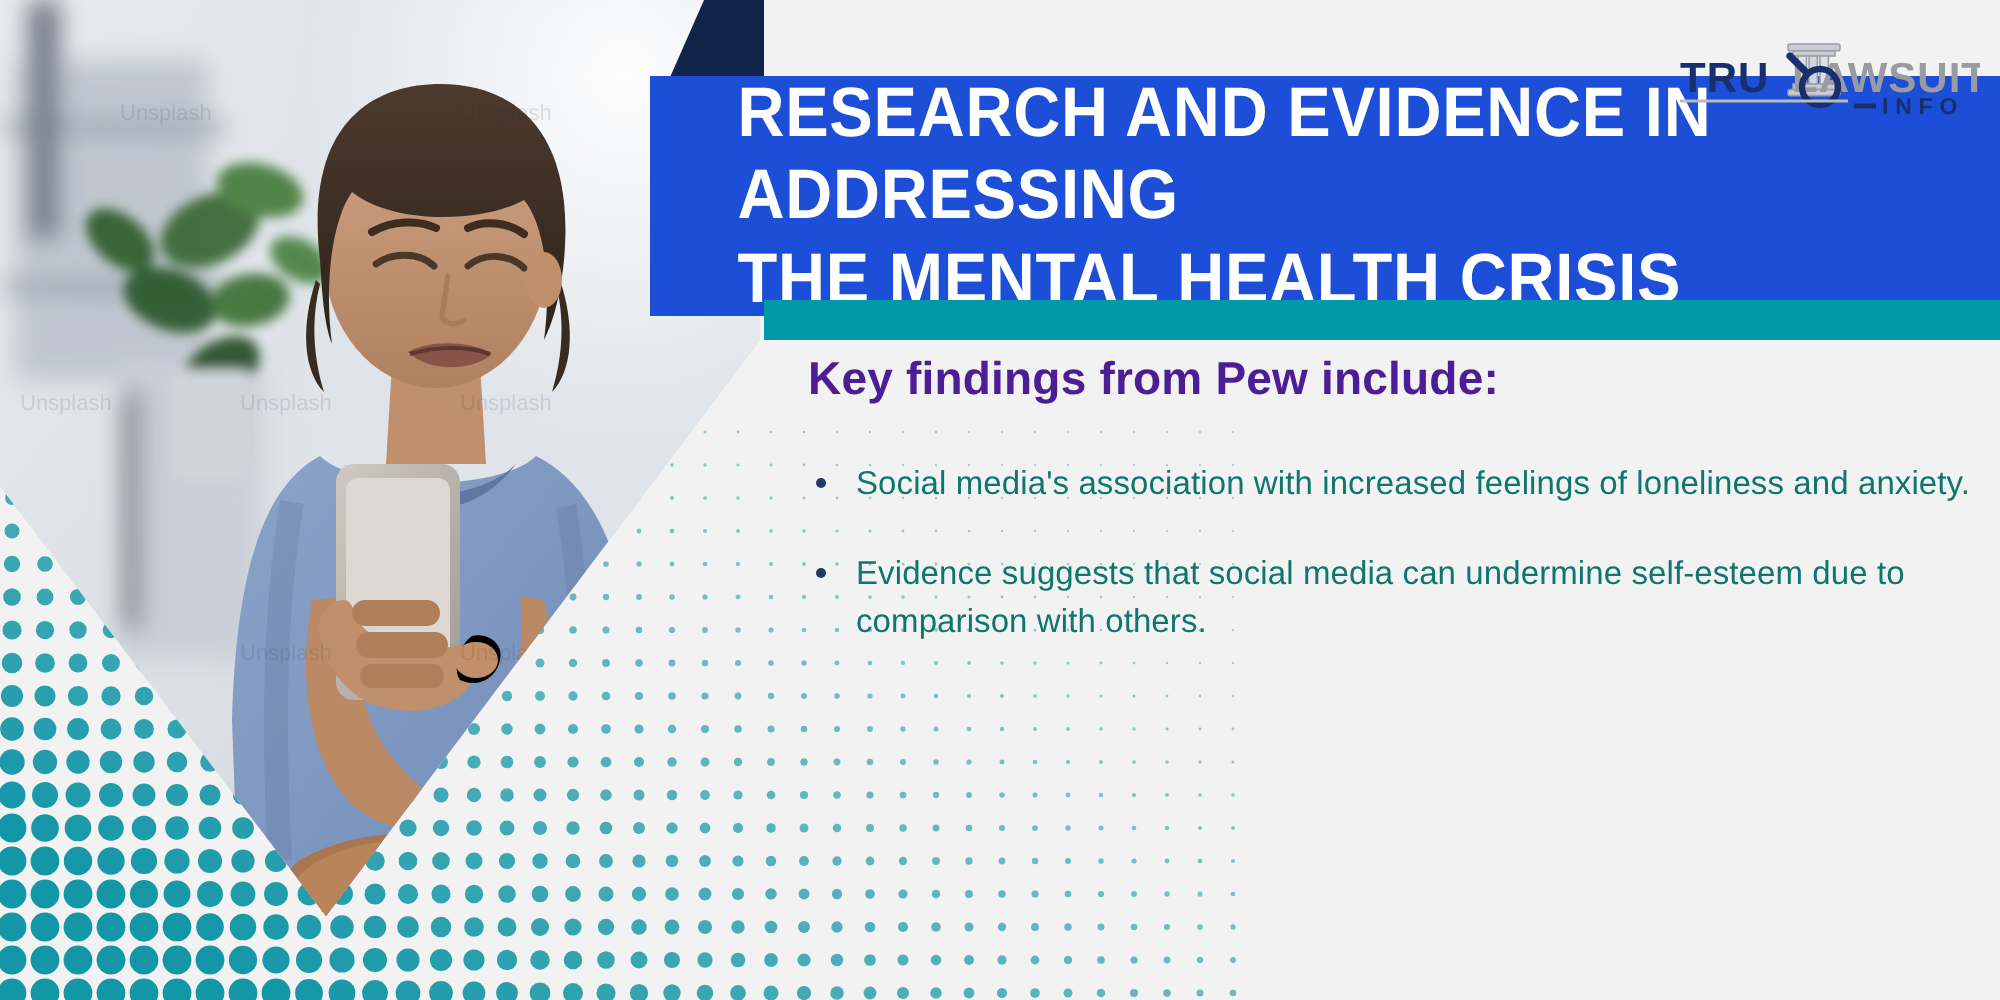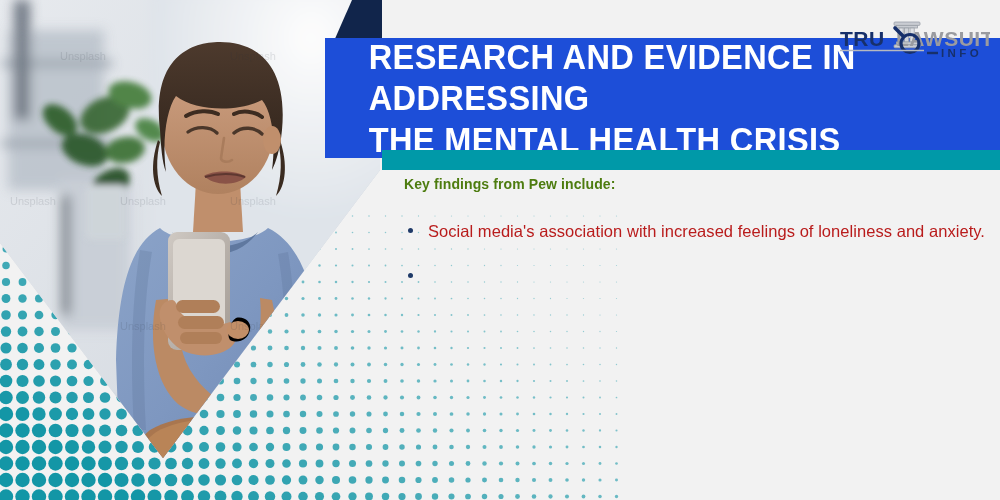--- a/index.html
+++ b/index.html
@@ -51,27 +51,27 @@
     text-transform:uppercase;
     transform:scaleX(.93);
     transform-origin:left center;
     white-space:pre-line;
   }
   .teal-bar{position:absolute;left:382px;top:150px;width:618px;height:20px;background:#0099a8;}
 
   
   .content{position:absolute;left:400px;top:176px;width:600px;}
   .subhead{
-    color:#4d7c0f;font-weight:bold;font-size:14px;
+    color:#4c1d95;font-weight:bold;font-size:23px;
     padding:0 0 0 4px;margin:0;letter-spacing:.1px;
   }
   ul.findings{list-style:none;margin:28px 0 0 0;padding:0;}
   ul.findings li{
     position:relative;padding-left:28px;margin-bottom:22px;
-    color:#b91c1c;font-size:16.5px;line-height:1.42;letter-spacing:.05px;margin-top:12px;
+    color:#0f766e;font-size:16.5px;line-height:1.42;letter-spacing:.05px;margin-top:12px;
   }
   ul.findings li .bullet{
     position:absolute;left:8px;top:8px;width:5px;height:5px;
     border-radius:50%;background:#1f3a68;
   }
 
   
   .logo{position:absolute;right:10px;top:20px;width:152px;height:40px;}
   .logo svg{display:block;}
 </style>
@@ -974,20 +974,21 @@
 
   <div class="content">
     <p class="subhead">Key findings from Pew include:</p>
     <ul class="findings">
       <li>
         <span class="bullet"></span>
         <span>Social media's association with increased feelings of loneliness and anxiety.</span>
       </li>
       <li>
         <span class="bullet"></span>
+        <span>Evidence suggests that social media can undermine self-esteem due to comparison with others.</span>
       </li>
     </ul>
   </div>
 
   <div class="logo">
     <svg width="152" height="40" viewBox="0 0 152 40" xmlns="http://www.w3.org/2000/svg">
 
       <g fill="#c9ccd2" stroke="#9ba0a8" stroke-width="0.8">
         <rect x="56" y="2" width="26" height="3.4" rx="1"></rect>
         <rect x="58.5" y="5.4" width="21" height="2.6"></rect>

